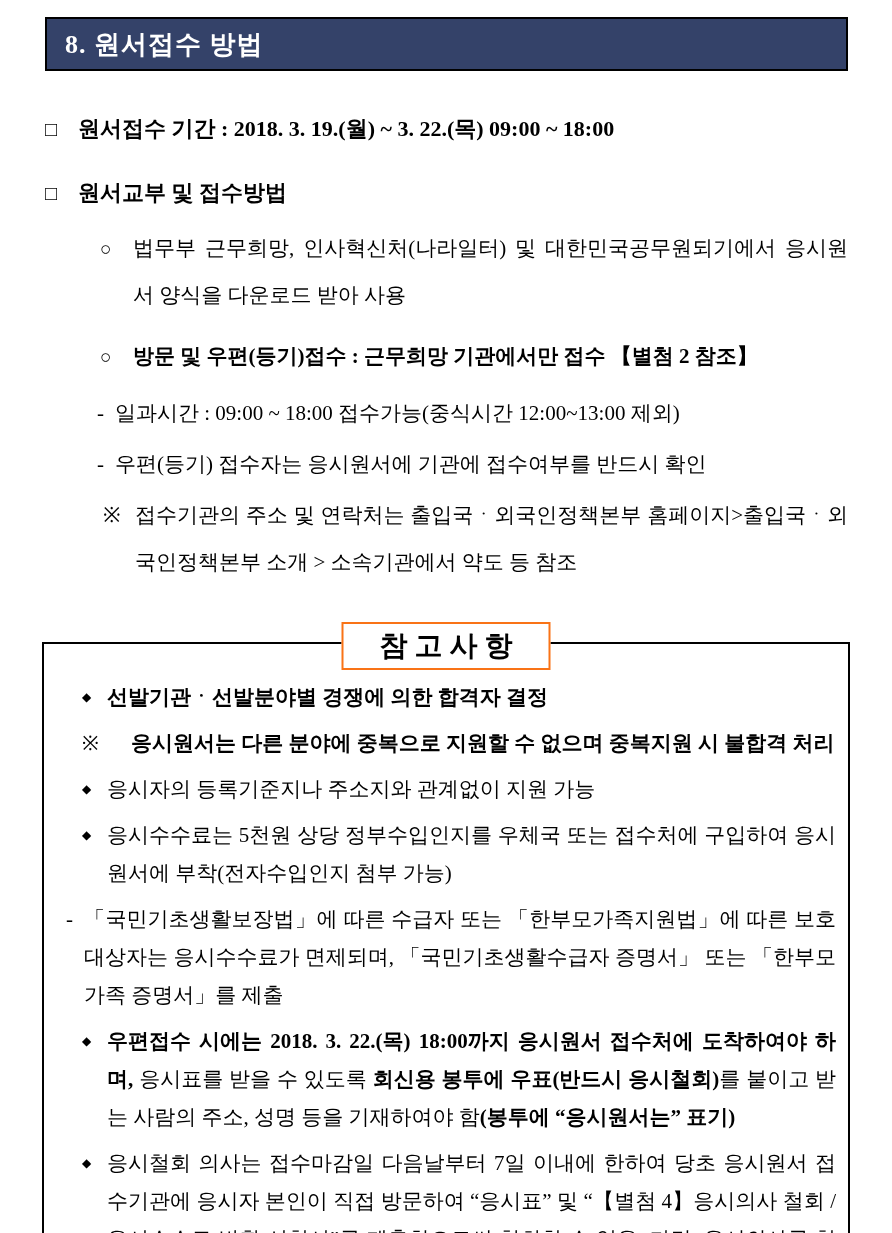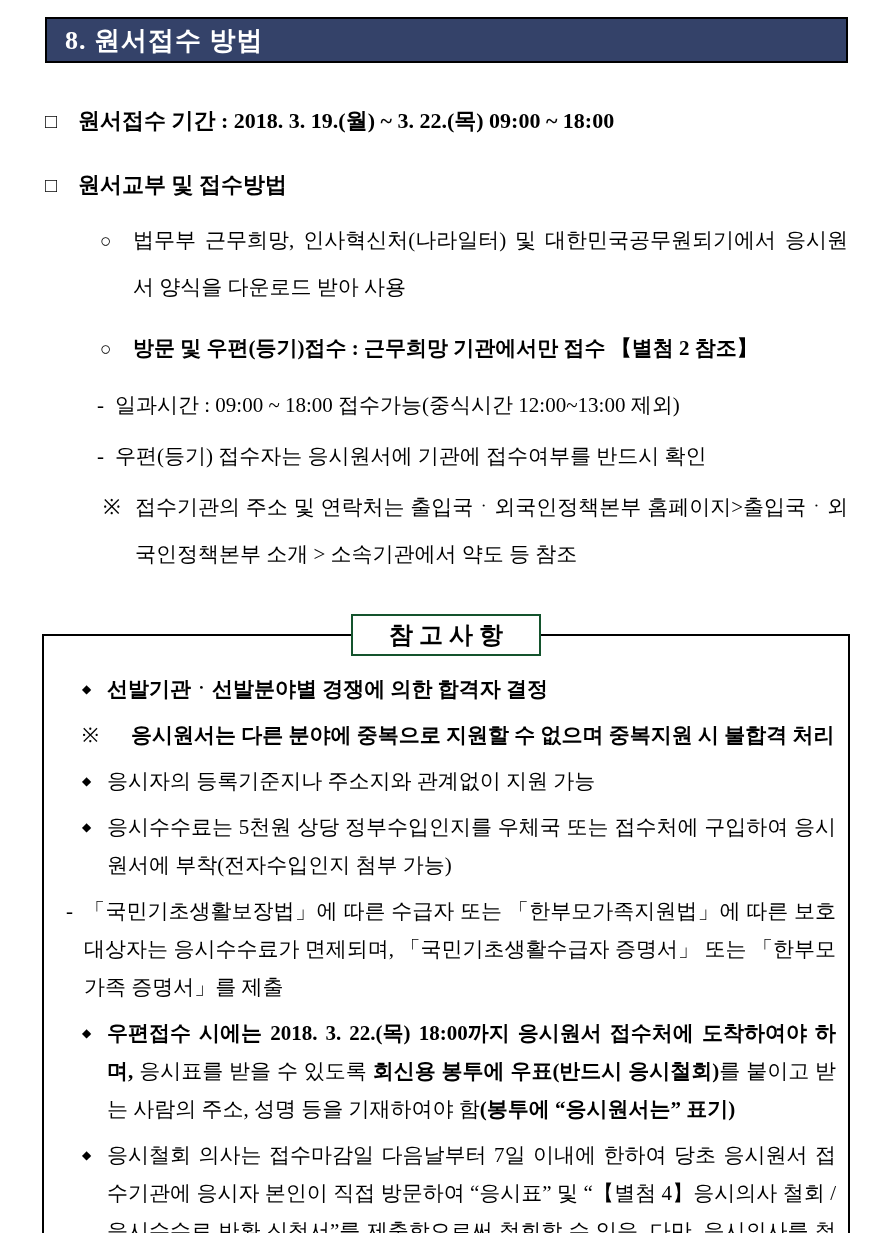--- a/index.html
+++ b/index.html
@@ -7,21 +7,21 @@
   body {
     width: 892px; height: 1233px; overflow: hidden;
     font-family: "Liberation Serif", "DejaVu Serif", serif;
     color: #000; font-size: 21px;
   }
   .page { padding: 17px 44px 0 45px; }
 
   
   .title-bar {
     background: #344269; border: 2px solid #000;
-    height: 46px; display: flex; align-items: center;
+    height: 54px; display: flex; align-items: center;
     padding-left: 18px;
   }
   .title-bar .t {
     color: #fff; font-weight: 700; font-size: 26px; letter-spacing: 1px;
   }
 
   
   .item { position: relative; text-align: justify; line-height: 47px; }
   .item .mk { position: absolute; left: 0; top: 0; }
   .lv0 { padding-left: 33px; font-weight: 700; font-size: 22px; line-height: 32px; }
@@ -42,22 +42,22 @@
 
   
   .notice-box {
     position: relative; margin: 56px 0 0 -3px;
     border: 2px solid #000;
     padding: 34px 12px 14px 14px;
     width: 808px;
   }
   .notice-title {
     position: absolute; top: -22px; left: 50%; transform: translateX(-50%);
-    background: #fff; border: 2px solid #14532d;
-    padding: 3px 36px; font-weight: 700; font-size: 24px; white-space: nowrap;
+    background: #fff; border: 2px solid #f97316;
+    padding: 3px 36px; font-weight: 700; font-size: 28px; white-space: nowrap;
   }
   .n-item { position: relative; text-align: justify; line-height: 38px; margin-bottom: 8px; }
   .n-item:last-child { margin-bottom: 0; }
   .n-item .mk { position: absolute; left: 0; top: 0; }
   .nb { padding-left: 49px; }
   .nb .mk { left: 24px; font-size: 12px; }
   .nsub { padding-left: 49px; margin-left: 24px; margin-right: -24px; }
   .nsub .mk { font-size: 20px; }
   .ndash { padding-left: 26px; }
   .ndash .mk { left: 8px; }

